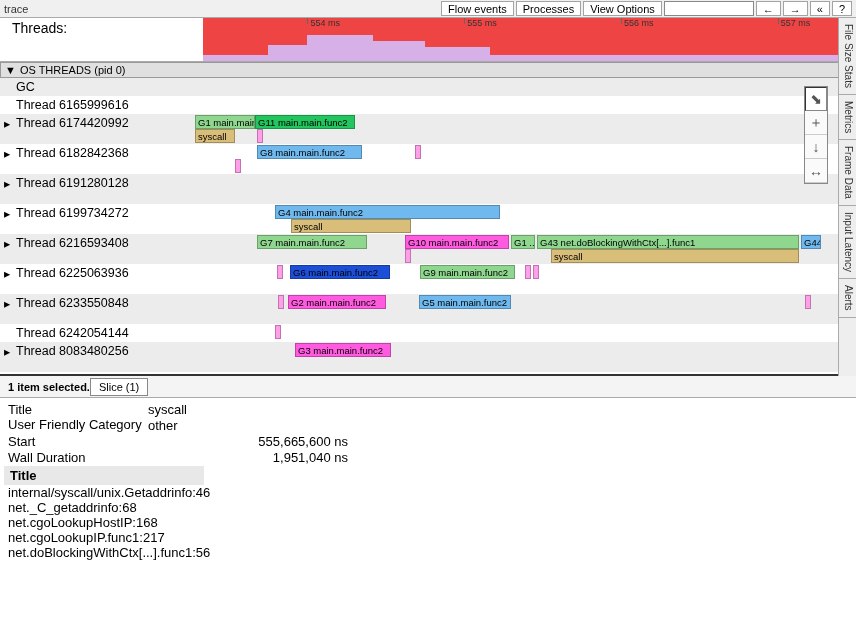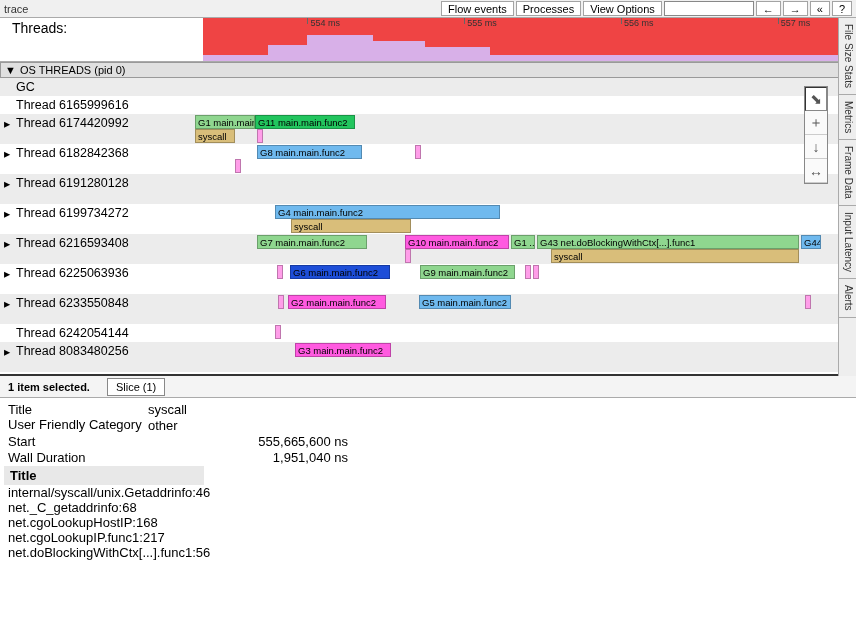--- a/index.html
+++ b/index.html
@@ -27,21 +27,21 @@
 .label-row.short { height: 18px; }
 .label-row .arrow { width: 12px; display: inline-block; }
 .track-row { position: absolute; left: 0; right: 0; height: 30px; }
 .track-row.short { height: 18px; }
 .track-row.alt { background: #ececec; }
 .slice { position: absolute; height: 14px; border: 1px solid rgba(0,0,0,0.25); font-size: 9.5px; padding: 0 2px; display: flex; align-items: center; overflow: hidden; white-space: nowrap; }
 .slice.sub { top: 15px; }
 .slice.top { top: 1px; }
 .tools-box { position: absolute; right: 28px; top: 86px; width: 24px; background: #fafafa; border: 1px solid #888; display: flex; flex-direction: column; z-index: 10; }
 .tool { height: 24px; display: flex; align-items: center; justify-content: center; border-bottom: 1px solid #ccc; cursor: pointer; font-size: 14px; color: #555; }
-.details-bar { height: 22px; background: #f4f4f4; border-bottom: 1px solid #aaa; display: flex; align-items: center; padding: 0 8px; gap: 17px; font-size: 11px; }
+.details-bar { height: 22px; background: #f4f4f4; border-bottom: 1px solid #aaa; display: flex; align-items: center; padding: 0 8px; gap: 0; font-size: 11px; }
 .details-bar .tab { border: 1px solid #888; background: #fff; padding: 2px 8px; cursor: pointer; }
 .details-body { padding: 4px 8px; font-size: 13px; }
 .details-row { display: flex; margin-bottom: 1px; }
 .details-key { width: 140px; }
 .details-val { }
 .details-val.num { width: 200px; text-align: right; }
 .stack-title { width: 200px; background: #e8e8e8; font-weight: bold; padding: 2px 6px; margin-left: -4px; }
 .stack-line { margin-left: 0; }
 .main-upper { position: relative; height: 376px; }
 </style>

